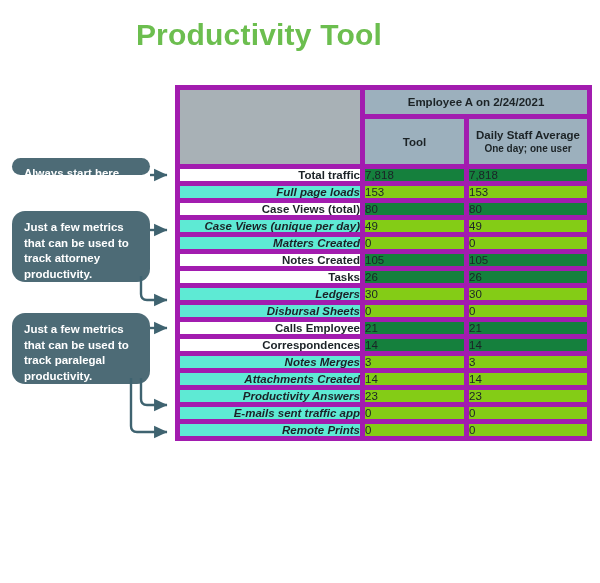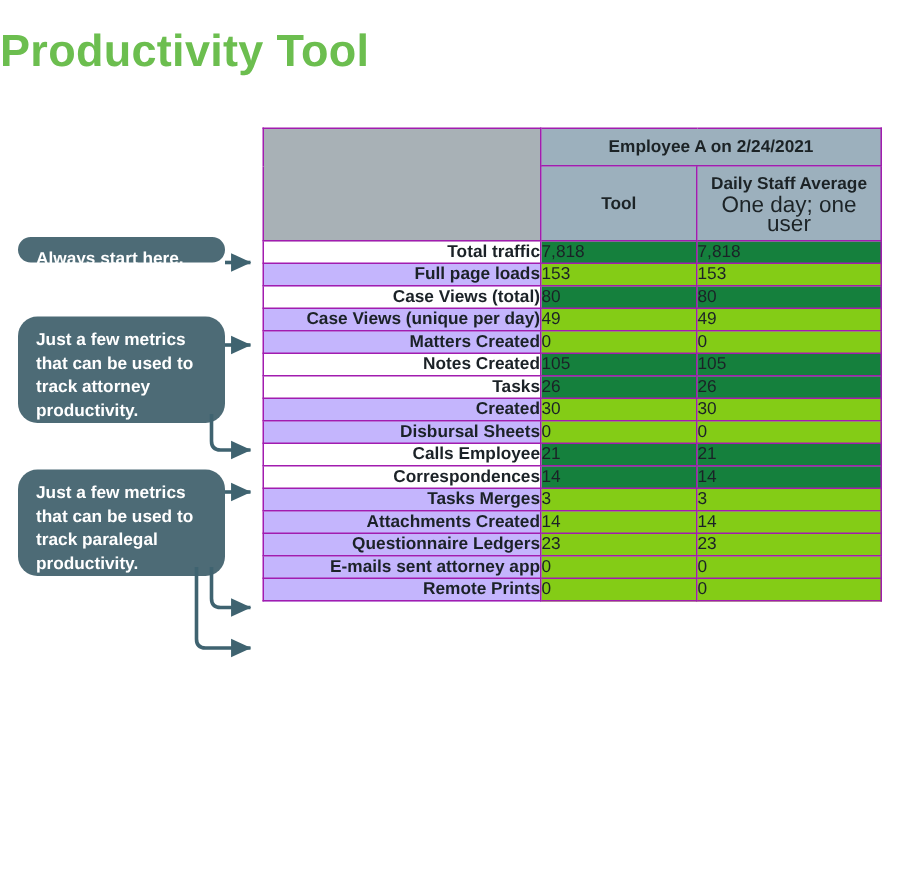--- a/index.html
+++ b/index.html
@@ -13,38 +13,38 @@
     font-family: "Liberation Sans", sans-serif;
     overflow: hidden;
     position: relative;
   }
 
   #page-title {
     position: absolute;
     left: 0;
     top: 18px;
     width: 518px;
-    text-align: left;
+    text-align: center;
     font-size: 30px;
     font-weight: bold;
     color: #6cbe4f;
     letter-spacing: 0.2px;
   }
 
   
   #report-table {
     position: absolute;
     left: 175px;
     top: 85px;
     width: 412px;
     border-collapse: collapse;
     table-layout: fixed;
   }
   #report-table td, #report-table th {
-    border: 1px solid #a21caf;
+    border: 5px solid #a21caf;
     padding: 0;
     font-size: 11.5px;
     box-sizing: border-box;
   }
 
   col.c-label { width: 185px; }
   col.c-total { width: 104px; }
   col.c-avg   { width: 123px; }
 
   
@@ -69,22 +69,22 @@
     vertical-align: middle;
     padding: 0 6px;
   }
   .hdr-sub .sub-main {
     font-weight: bold;
     font-size: 11.5px;
     display: block;
     line-height: 14px;
   }
   .hdr-sub .sub-note {
-    font-weight: normal;
-    font-size: 15px;
+    font-weight: bold;
+    font-size: 10px;
     display: block;
     line-height: 13px;
   }
 
   
   #report-table tbody tr { height: 15px; }
 
   td.lbl {
     text-align: right;
     padding-right: 8px;
@@ -95,21 +95,21 @@
   }
   td.val {
     text-align: left;
     padding-left: 9px;
     color: #1b2227;
     font-size: 11.5px;
   }
 
   tr.tone-light td.lbl { background: #ffffff; }
   tr.tone-light td.val { background: #15803d; }
-  tr.tone-dark  td.lbl { background: #c4b5fd; }
+  tr.tone-dark  td.lbl { background: #5eead4; font-style: italic; }
   tr.tone-dark  td.val { background: #84cc16; }
 
   
   .callout {
     position: absolute;
     background: #4d6b76;
     color: #ffffff;
     border-radius: 13px;
     font-size: 11.5px;
     font-weight: bold;
@@ -203,56 +203,56 @@
         <td class="lbl">Notes Created</td>
         <td class="val">105</td>
         <td class="val">105</td>
       </tr>
       <tr class="tone-light">
         <td class="lbl">Tasks</td>
         <td class="val">26</td>
         <td class="val">26</td>
       </tr>
       <tr class="tone-dark">
-        <td class="lbl">Created</td>
+        <td class="lbl">Ledgers</td>
         <td class="val">30</td>
         <td class="val">30</td>
       </tr>
       <tr class="tone-dark">
         <td class="lbl">Disbursal Sheets</td>
         <td class="val">0</td>
         <td class="val">0</td>
       </tr>
       <tr class="tone-light">
         <td class="lbl">Calls Employee</td>
         <td class="val">21</td>
         <td class="val">21</td>
       </tr>
       <tr class="tone-light">
         <td class="lbl">Correspondences</td>
         <td class="val">14</td>
         <td class="val">14</td>
       </tr>
       <tr class="tone-dark">
-        <td class="lbl">Tasks Merges</td>
+        <td class="lbl">Notes Merges</td>
         <td class="val">3</td>
         <td class="val">3</td>
       </tr>
       <tr class="tone-dark">
         <td class="lbl">Attachments Created</td>
         <td class="val">14</td>
         <td class="val">14</td>
       </tr>
       <tr class="tone-dark">
-        <td class="lbl">Questionnaire Ledgers</td>
+        <td class="lbl">Productivity Answers</td>
         <td class="val">23</td>
         <td class="val">23</td>
       </tr>
       <tr class="tone-dark">
-        <td class="lbl">E-mails sent attorney app</td>
+        <td class="lbl">E-mails sent traffic app</td>
         <td class="val">0</td>
         <td class="val">0</td>
       </tr>
       <tr class="tone-dark">
         <td class="lbl">Remote Prints</td>
         <td class="val">0</td>
         <td class="val">0</td>
       </tr>
     </tbody>
 </table>

